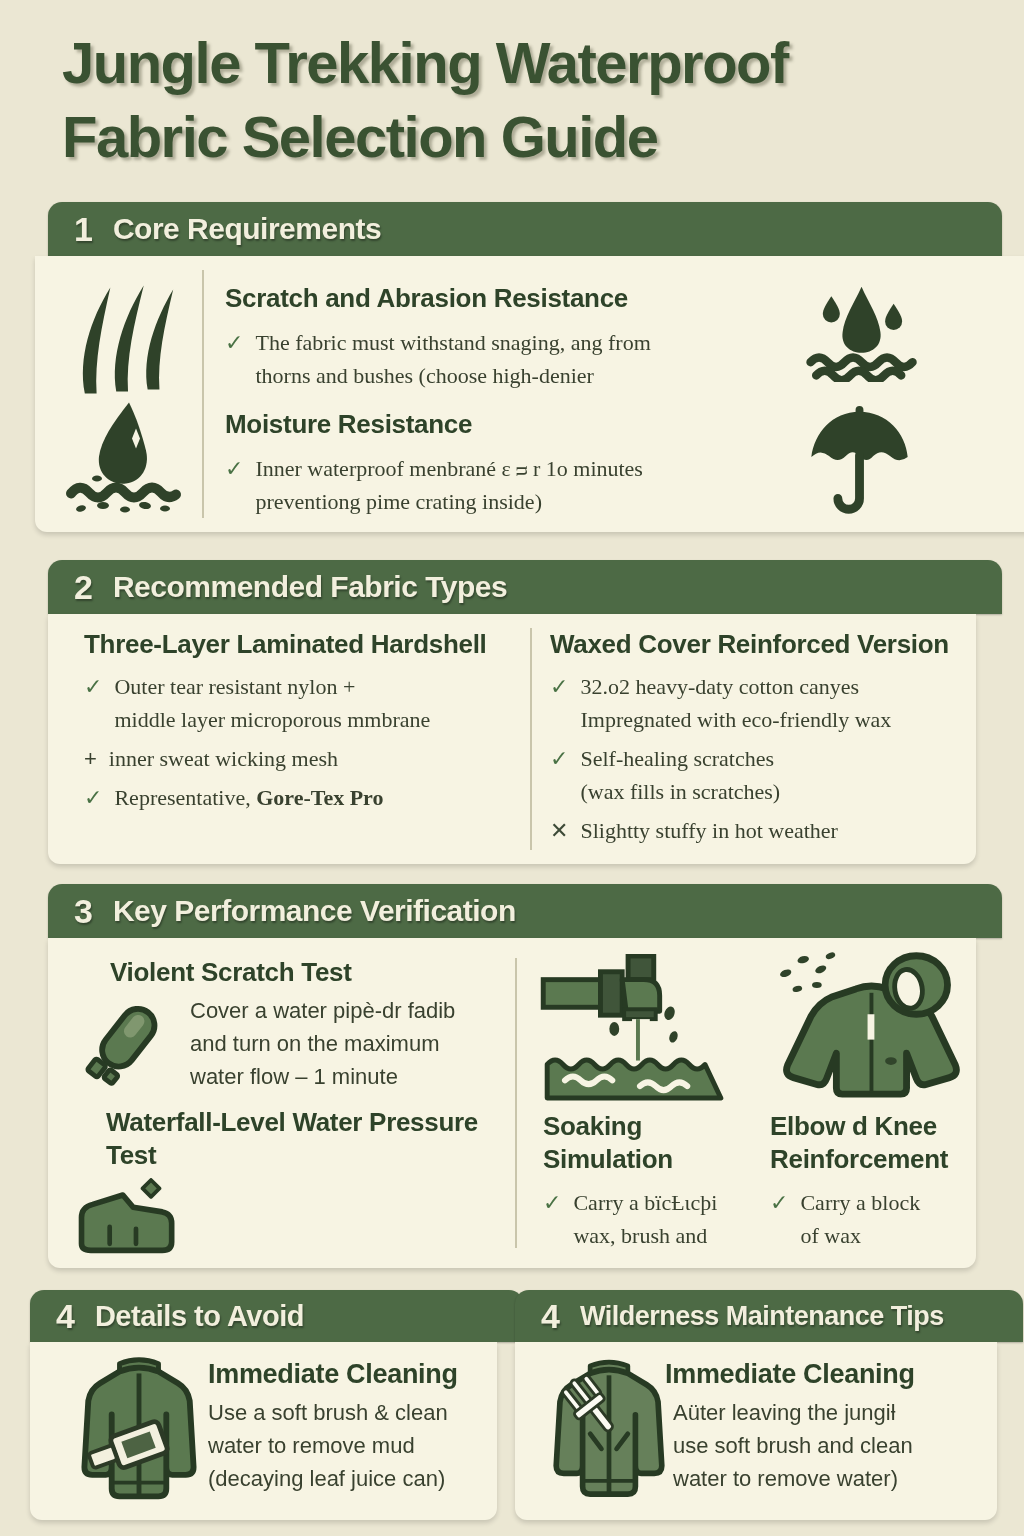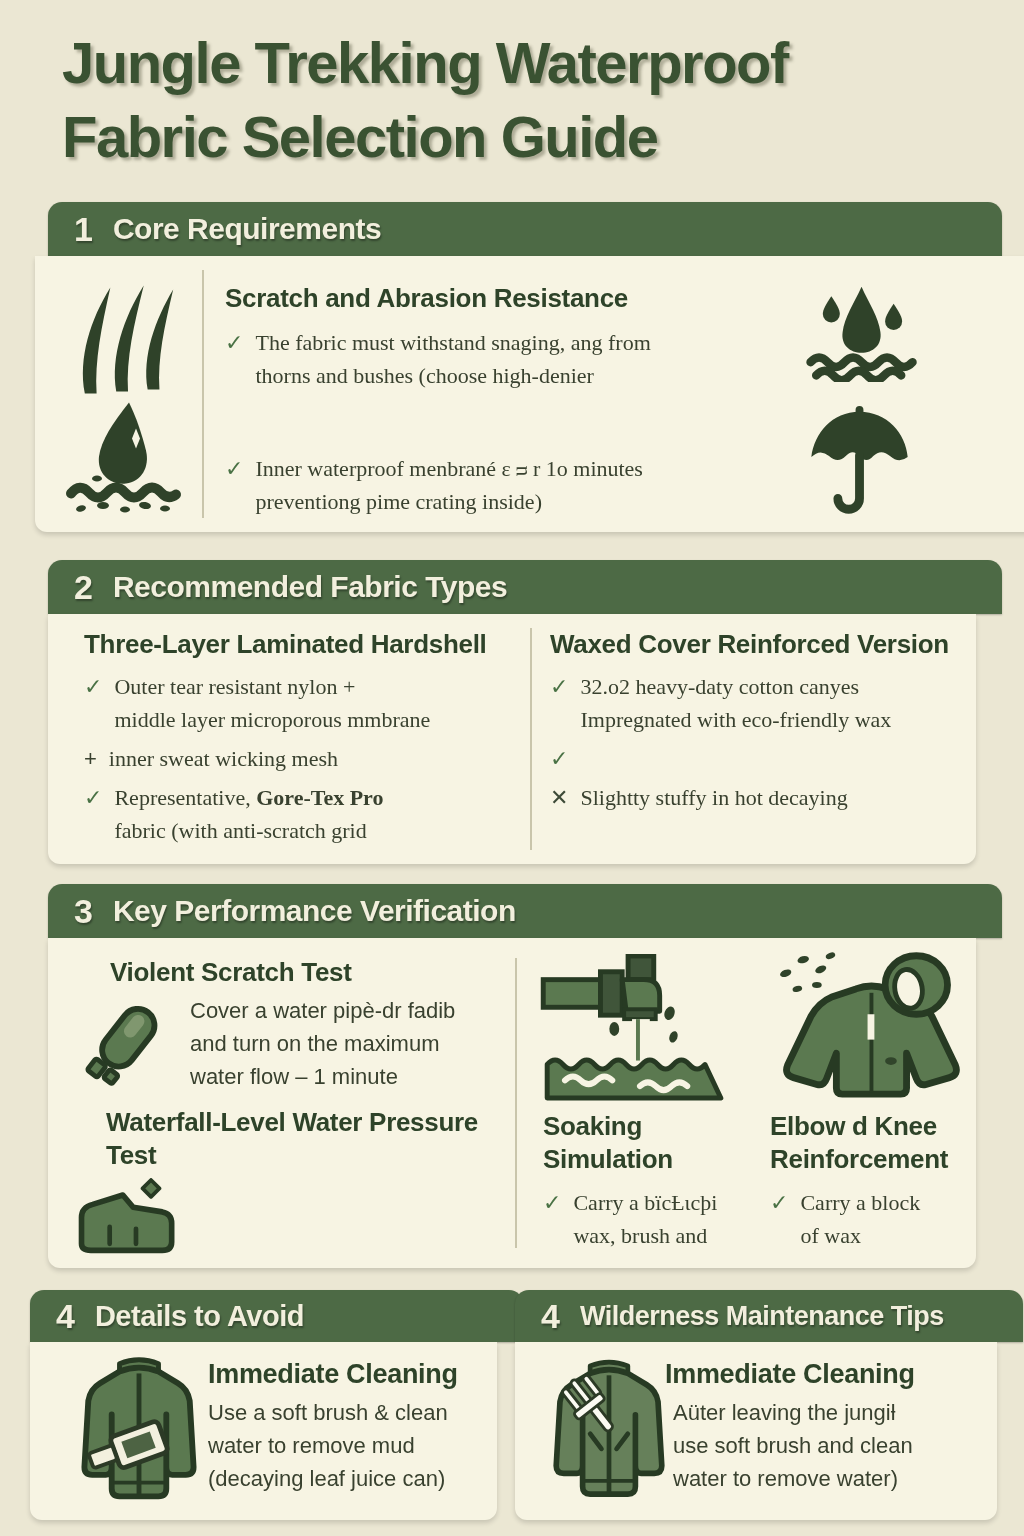--- a/index.html
+++ b/index.html
@@ -64,20 +64,21 @@
       </svg>
     </div>
     <div class="vdiv" style="left:167px;top:14px;height:248px"></div>
 
     <h3 class="h" style="left:190px;top:26px">Scratch and Abrasion Resistance</h3>
     <div class="b bullet" style="left:190px;top:70px">
       <span class="mark">✓</span>
       <span class="txt">The fabric must withstand snaging, ang from
 thorns and bushes (choose high-denier</span>
     </div>
+    <h3 class="h" style="left:190px;top:152px">Moisture Resistance</h3>
     <div class="b bullet" style="left:190px;top:196px">
       <span class="mark">✓</span>
       <span class="txt">Inner waterproof menbrané ε ᴝ r 1o minutes
 preventiong pime crating inside)</span>
     </div>
 
     <div class="icon" style="left:768px;top:26px;width:118px;height:100px">
       <svg viewBox="0 0 125 100">
         <path d="M62,2 C54,20 44,34 42,50 C40,64 50,72 62,72 C74,72 84,64 82,50 C80,34 70,20 62,2 Z" fill="#2f4229"></path>
         <path d="M30,12 c-6,9 -9,14 -9,19 a9,9 0 0 0 18,0 c0,-5 -3,-10 -9,-19 Z" fill="#2f4229"></path>
@@ -106,37 +107,39 @@
         <span class="mark">✓</span>
         <span class="txt">Outer tear resistant nylon +
 middle layer microporous mmbrane</span>
       </div>
       <div class="bullet b" style="position:static">
         <span class="mark plus">+</span>
         <span class="txt">inner sweat wicking mesh</span>
       </div>
       <div class="bullet b" style="position:static">
         <span class="mark">✓</span>
-        <span class="txt"><span>Representative, </span><strong>Gore-Tex Pro</strong><br><span>fabric (with anti-scratch grid</span></span>
+        <span class="txt"><span>Representative, </span><strong>Gore-Tex Pro</strong><br></span>
       </div>
     </div>
     <div class="vdiv" style="left:482px;top:14px;height:222px"></div>
     <h3 class="h" style="left:502px;top:14px">Waxed Cover Reinforced Version</h3>
     <div class="col" style="left:502px;top:56px">
       <div class="bullet b" style="position:static">
         <span class="mark">✓</span>
         <span class="txt">32.o2 heavy-daty cotton canyes
 Impregnated with eco-friendly wax</span>
       </div>
       <div class="bullet b" style="position:static">
         <span class="mark">✓</span>
+        <span class="txt">Self-healing scratches
+(wax fills in scratches)</span>
       </div>
       <div class="bullet b" style="position:static">
         <span class="mark cross">✕</span>
-        <span class="txt">Slightty stuffy in hot decaying</span>
+        <span class="txt">Slightty stuffy in hot weather</span>
       </div>
     </div>
   </div>
 
   <div class="hdr" style="left:48px;top:884px;width:928px;height:54px">
     <span class="num">3</span>
     <span class="ttl">Key Performance Verification</span>
   </div>
   <div class="panel" style="left:48px;top:938px;width:928px;height:330px">
     <h3 class="h" style="left:62px;top:18px">Violent Scratch Test</h3>

